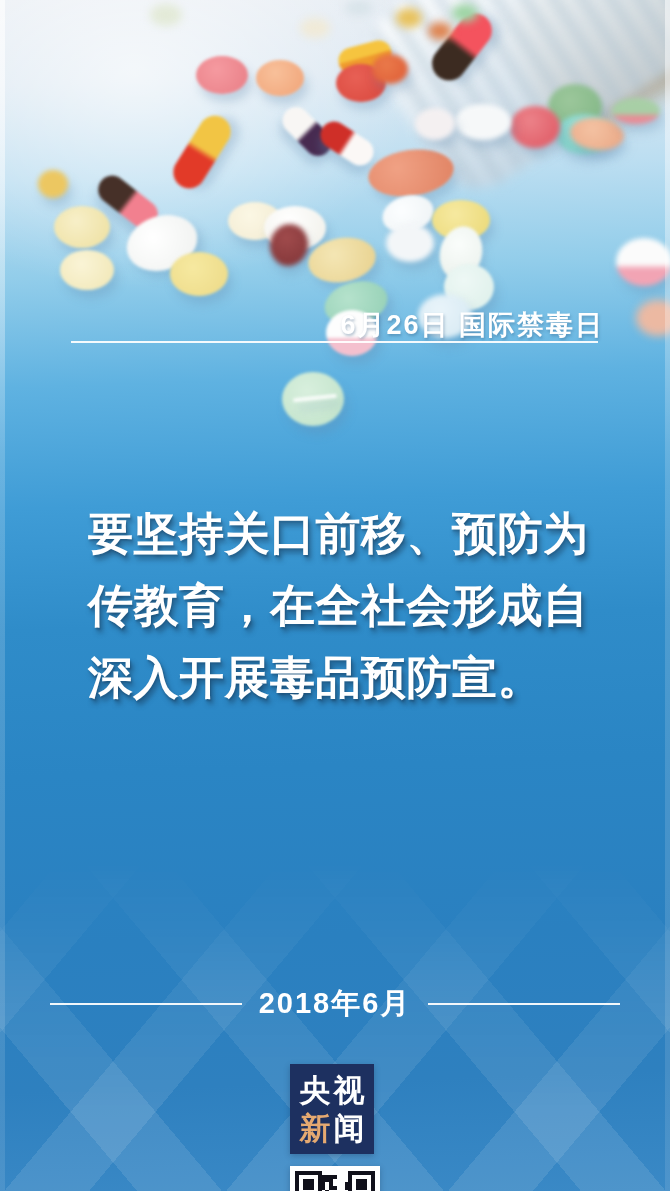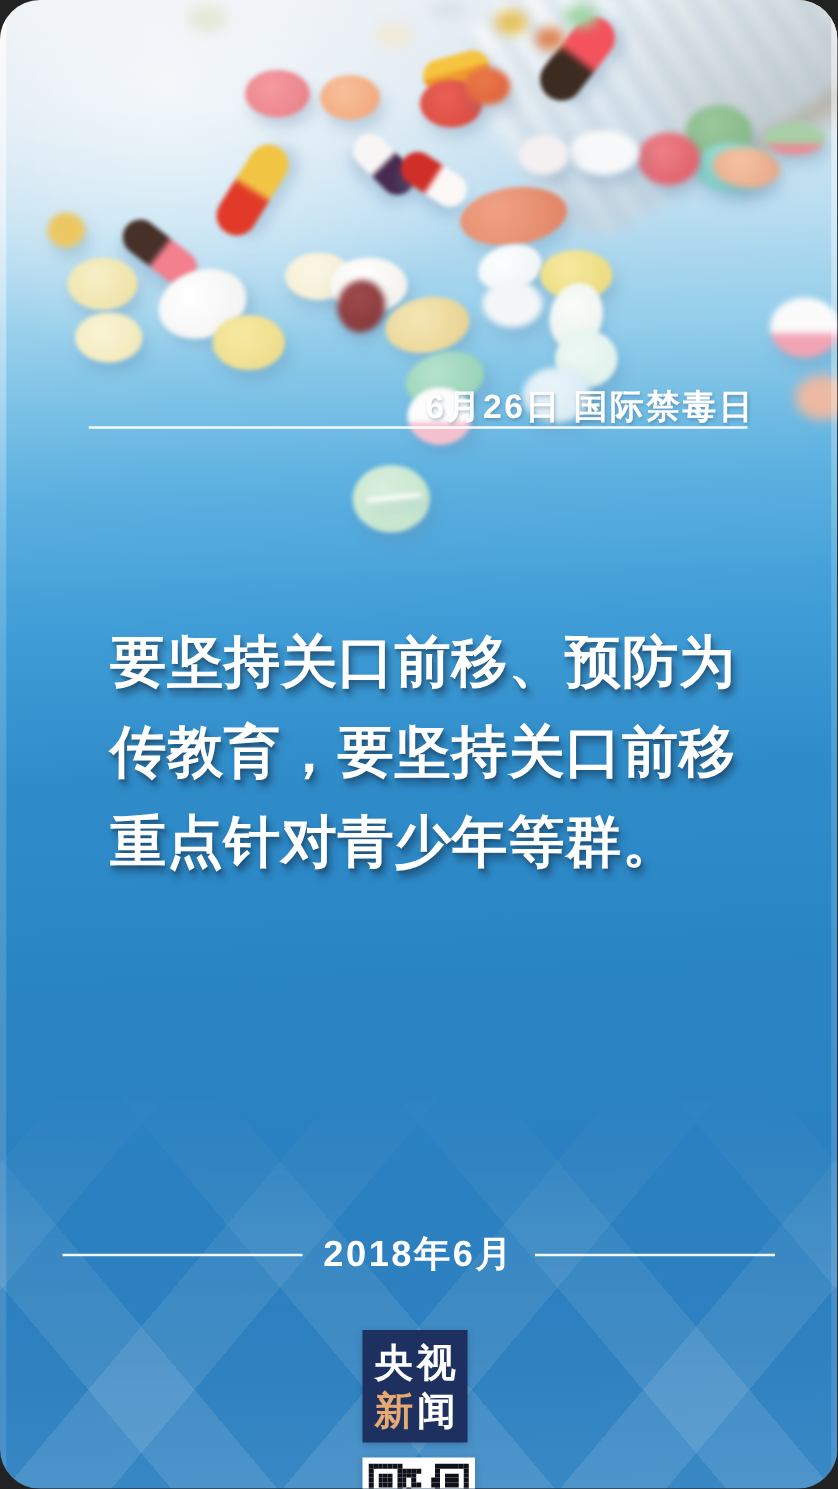--- a/index.html
+++ b/index.html
@@ -5,21 +5,20 @@
   html,body{margin:0;padding:0;background:#222;}
   .poster{
     position:relative;width:670px;height:1191px;overflow:hidden;
     font-family:"Liberation Sans","DejaVu Sans",sans-serif;
     background:
       radial-gradient(60% 26% at 20% 6%, rgba(255,255,255,0.65), rgba(255,255,255,0) 70%),
       linear-gradient(178deg,
         #e9eef4 0%, #dce8f2 7%, #bcdef1 15%, #92cdea 23%,
         #5fb2e1 32%, #3f9cd6 42%, #2f8cc9 52%, #2a85c4 64%,
         #2a80c0 78%, #2e80bf 90%, #3a89c6 100%);
-    border-radius: 32px;
   }
   
   .photo{position:absolute;left:0;top:0;width:670px;height:470px;}
   .bottle{
     position:absolute;left:382px;top:-72px;width:332px;height:204px;
     transform:rotate(-33deg);border-radius:48px;
     background:linear-gradient(180deg, rgba(253,254,255,0.96) 0%, rgba(226,235,242,0.88) 55%, rgba(203,216,227,0.78) 100%);
     filter:blur(6px);
   }
   .bottle::after{
@@ -54,21 +53,20 @@
     position:absolute;top:307px;right:66px;
     color:#fff;font-size:27px;font-weight:bold;letter-spacing:2px;
     text-shadow:1px 2px 3px rgba(40,80,120,.35);white-space:nowrap;
   }
   .divider{position:absolute;top:341px;left:71px;width:527px;height:2px;background:rgba(255,255,255,0.93);}
   .quote{position:absolute;left:88px;top:498px;width:510px;}
   .quote-line{
     color:#ffffff;font-size:45px;font-weight:bold;line-height:72px;
     white-space:nowrap;letter-spacing:0.5px;
     text-shadow:3px 5px 5px rgba(22,54,84,.50), 1px 2px 2px rgba(22,54,84,.40);
-    font-family:Liberation Mono, monospace;
   }
   .footer-date{
     position:absolute;top:984px;left:0;right:0;
     display:flex;align-items:center;justify-content:center;gap:17px;
   }
   .fdate{color:#fff;font-size:29px;font-weight:bold;letter-spacing:2px;white-space:nowrap;}
   .fline{width:192px;height:2px;background:rgba(255,255,255,0.93);}
   .attribution{
     position:absolute;top:1009px;left:0;right:0;text-align:center;
     color:#fff;font-size:22px;letter-spacing:1px;white-space:nowrap;
@@ -148,22 +146,22 @@
       <div class="pill bl3" style="left: 452px; top: 4px; width: 26px; height: 18px; background: rgb(158, 212, 164);"></div>
       <div class="pill bl3" style="left: 300px; top: 18px; width: 30px; height: 20px; background: rgb(240, 234, 216);"></div>
       <div class="pill bl3" style="left: 345px; top: 0px; width: 28px; height: 16px; background: rgb(217, 228, 234);"></div>
     </div>
 
   <div class="date-banner">6月26日 国际禁毒日</div>
   <div class="divider"></div>
 
   <div class="quote">
     <div class="quote-line">要坚持关口前移、预防为</div>
-    <div class="quote-line">传教育，要坚持关口前移</div>
-    <div class="quote-line">重点针对青少年等群。</div>
+    <div class="quote-line">传教育，在全社会形成自</div>
+    <div class="quote-line">深入开展毒品预防宣。</div>
   </div>
 
   <div class="footer-date">
     <span class="fline"></span>
     <span class="fdate">2018年6月</span>
     <span class="fline"></span>
   </div>
 
 
   <div class="logo-row">

